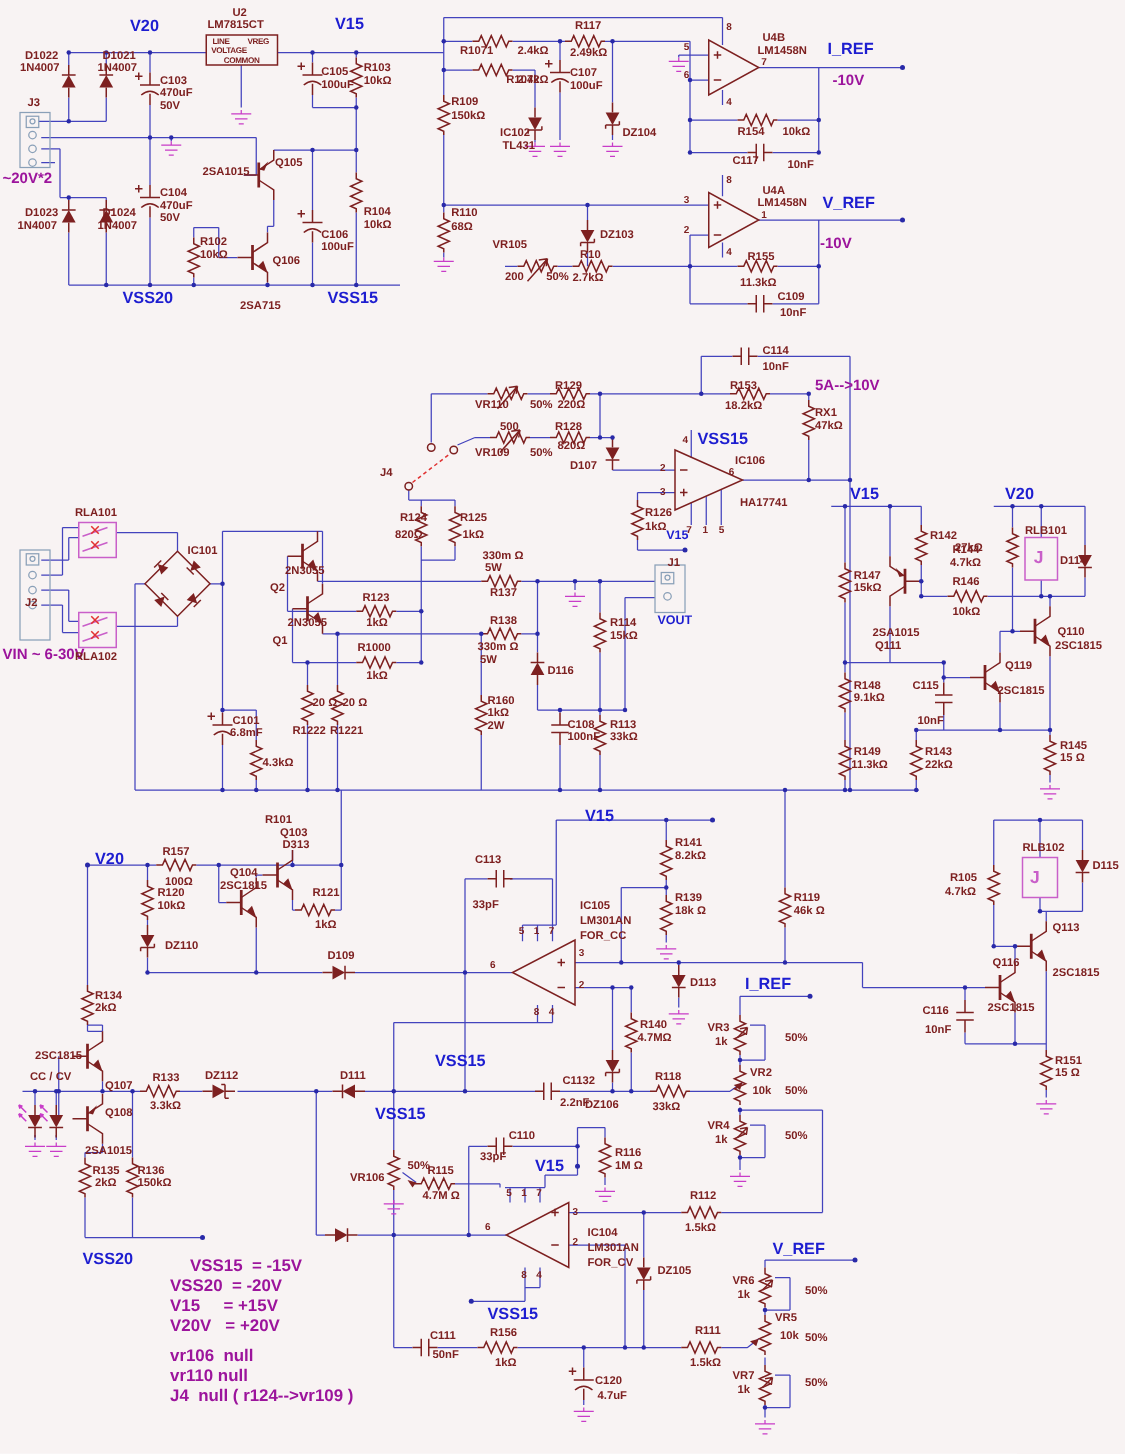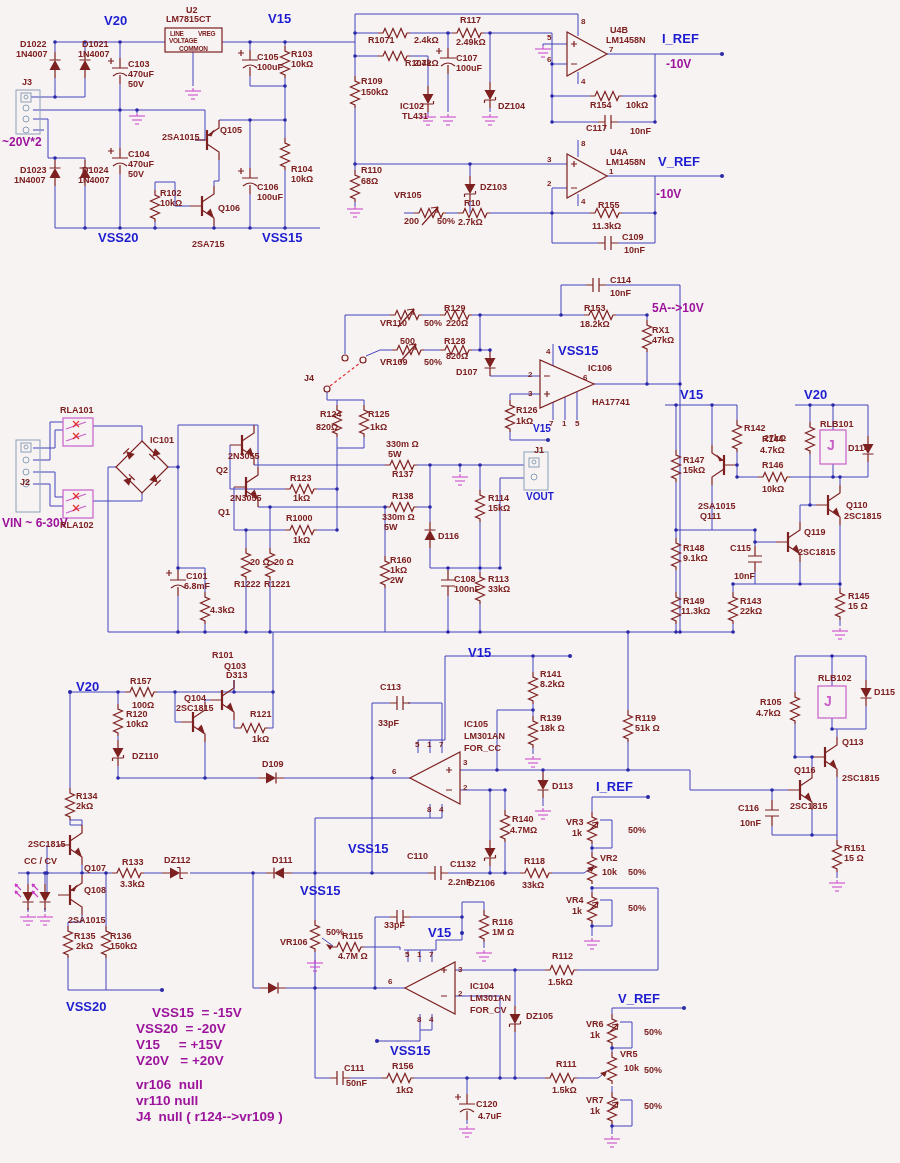--- a/index.html
+++ b/index.html
@@ -747,21 +747,21 @@
       <span class="lab ref" style="left: 738px; top: 804px;">C116</span>
       <span class="lab ref" style="left: 740px; top: 819px;">10nF</span>
       <span class="lab ref" style="left: 844px; top: 844px;">R151</span>
       <span class="lab ref" style="left: 844px; top: 854px;">15 Ω</span>
       <span class="lab net" style="left: 468px; top: 646px;">V15</span>
       <span class="lab ref" style="left: 540px; top: 670px;">R141</span>
       <span class="lab ref" style="left: 540px; top: 680px;">8.2kΩ</span>
       <span class="lab ref" style="left: 540px; top: 714px;">R139</span>
       <span class="lab ref" style="left: 540px; top: 724px;">18k Ω</span>
       <span class="lab ref" style="left: 635px; top: 714px;">R119</span>
-      <span class="lab ref" style="left: 635px; top: 724px;">51k Ω</span>
+      <span class="lab ref" style="left: 635px; top: 724px;">46k Ω</span>
       <span class="lab ref" style="left: 380px; top: 683px;">C113</span>
       <span class="lab ref" style="left: 378px; top: 719px;">33pF</span>
       <span class="lab pin" style="left: 415px; top: 741px;">5</span>
       <span class="lab pin" style="left: 427px; top: 741px;">1</span>
       <span class="lab pin" style="left: 439px; top: 741px;">7</span>
       <span class="lab ref" style="left: 464px; top: 720px;">IC105</span>
       <span class="lab ref" style="left: 464px; top: 732px;">LM301AN</span>
       <span class="lab ref" style="left: 464px; top: 744px;">FOR_CC</span>
       <span class="lab pin" style="left: 463px; top: 759px;">3</span>
       <span class="lab pin" style="left: 463px; top: 784px;">2</span>
@@ -814,21 +814,21 @@
       <span class="lab ref" style="left: 272px; top: 856px;">D111</span>
       <span class="lab ref" style="left: 74px; top: 932px;">R135</span>
       <span class="lab ref" style="left: 76px; top: 942px;">2kΩ</span>
       <span class="lab ref" style="left: 110px; top: 932px;">R136</span>
       <span class="lab ref" style="left: 110px; top: 942px;">150kΩ</span>
       <span class="lab net" style="left: 66px; top: 1000px;">VSS20</span>
       <span class="lab ref" style="left: 280px; top: 938px;">VR106</span>
       <span class="lab ref" style="left: 326px; top: 928px;">50%</span>
       <span class="lab ref" style="left: 342px; top: 932px;">R115</span>
       <span class="lab ref" style="left: 338px; top: 952px;">4.7M Ω</span>
-      <span class="lab ref" style="left: 386px; top: 852px; padding-left: 21px;">C110</span>
+      <span class="lab ref" style="left: 386px; top: 904px; padding-left: 21px;">C110</span>
       <span class="lab ref" style="left: 384px; top: 921px;">33pF</span>
       <span class="lab net" style="left: 428px; top: 926px;">V15</span>
       <span class="lab ref" style="left: 492px; top: 918px;">R116</span>
       <span class="lab ref" style="left: 492px; top: 928px;">1M Ω</span>
       <span class="lab pin" style="left: 405px; top: 951px;">5</span>
       <span class="lab pin" style="left: 417px; top: 951px;">1</span>
       <span class="lab pin" style="left: 429px; top: 951px;">7</span>
       <span class="lab pin" style="left: 458px; top: 966px;">3</span>
       <span class="lab pin" style="left: 458px; top: 990px;">2</span>
       <span class="lab pin" style="left: 388px; top: 978px;">6</span>

